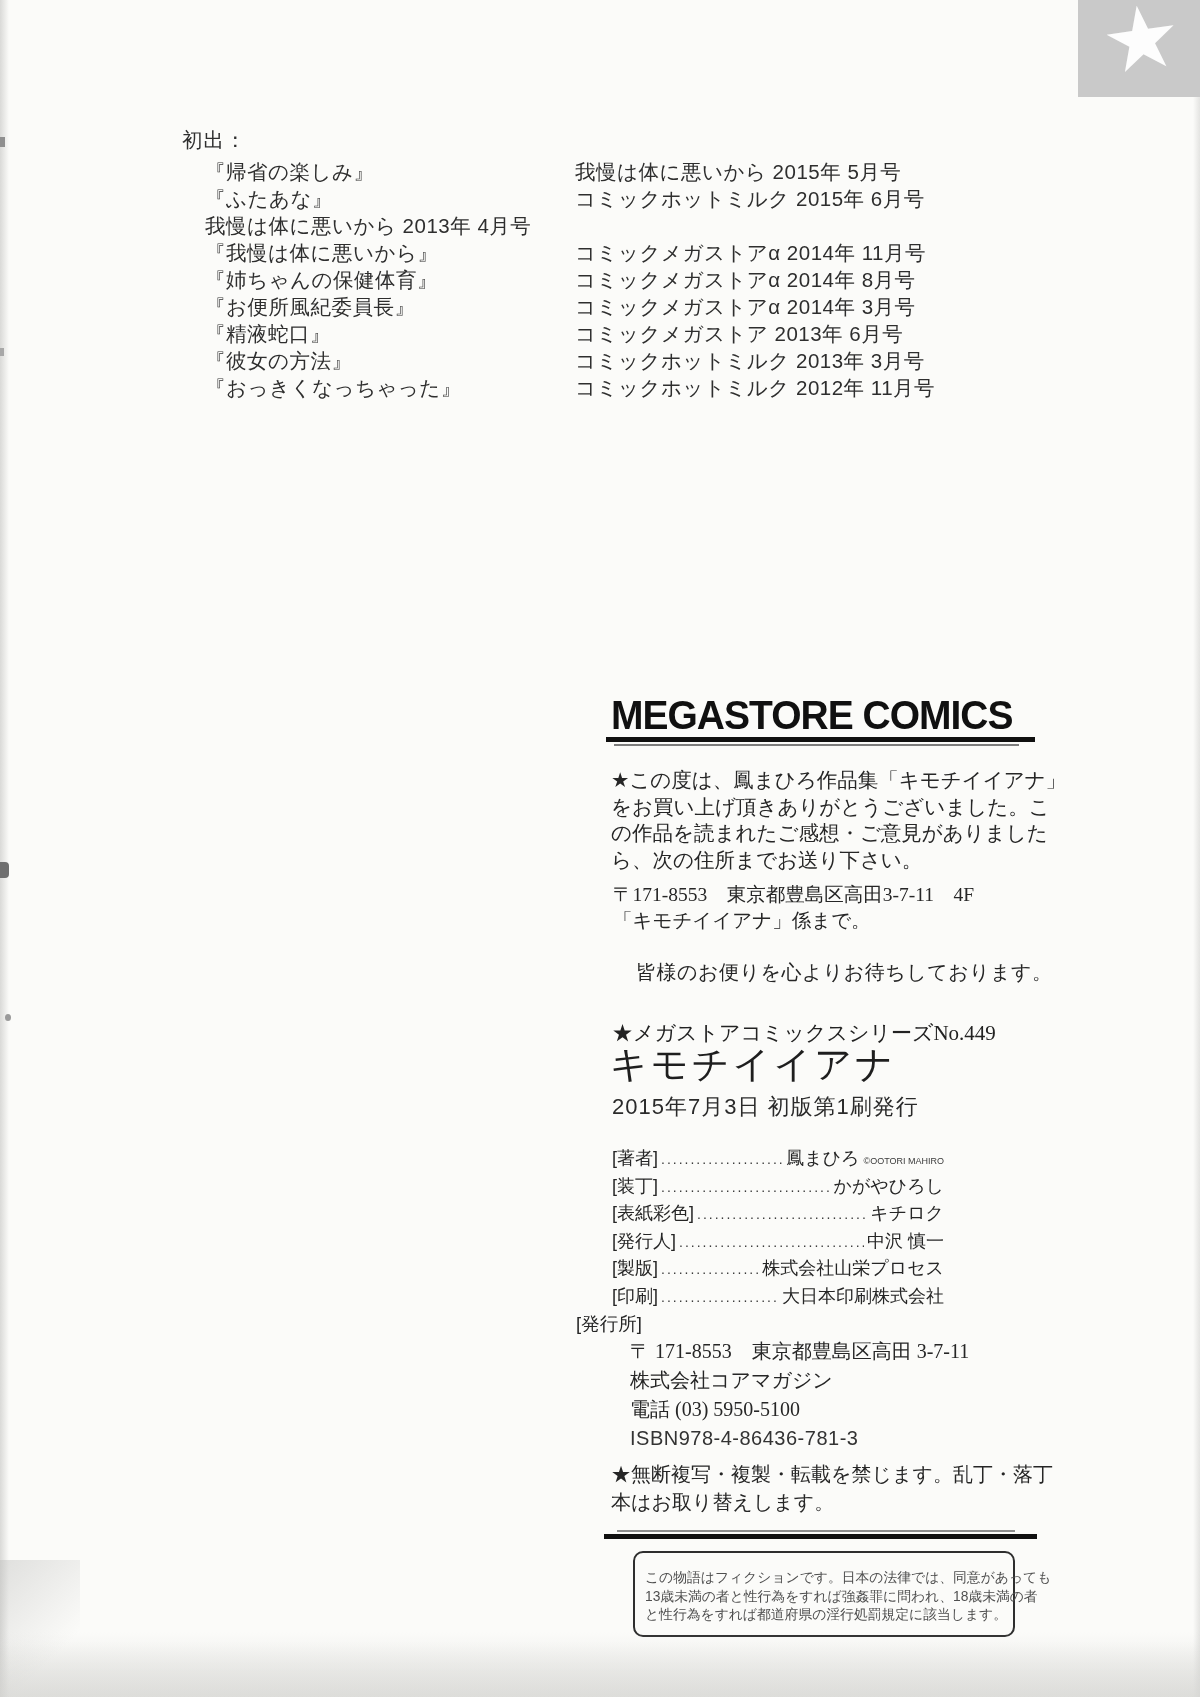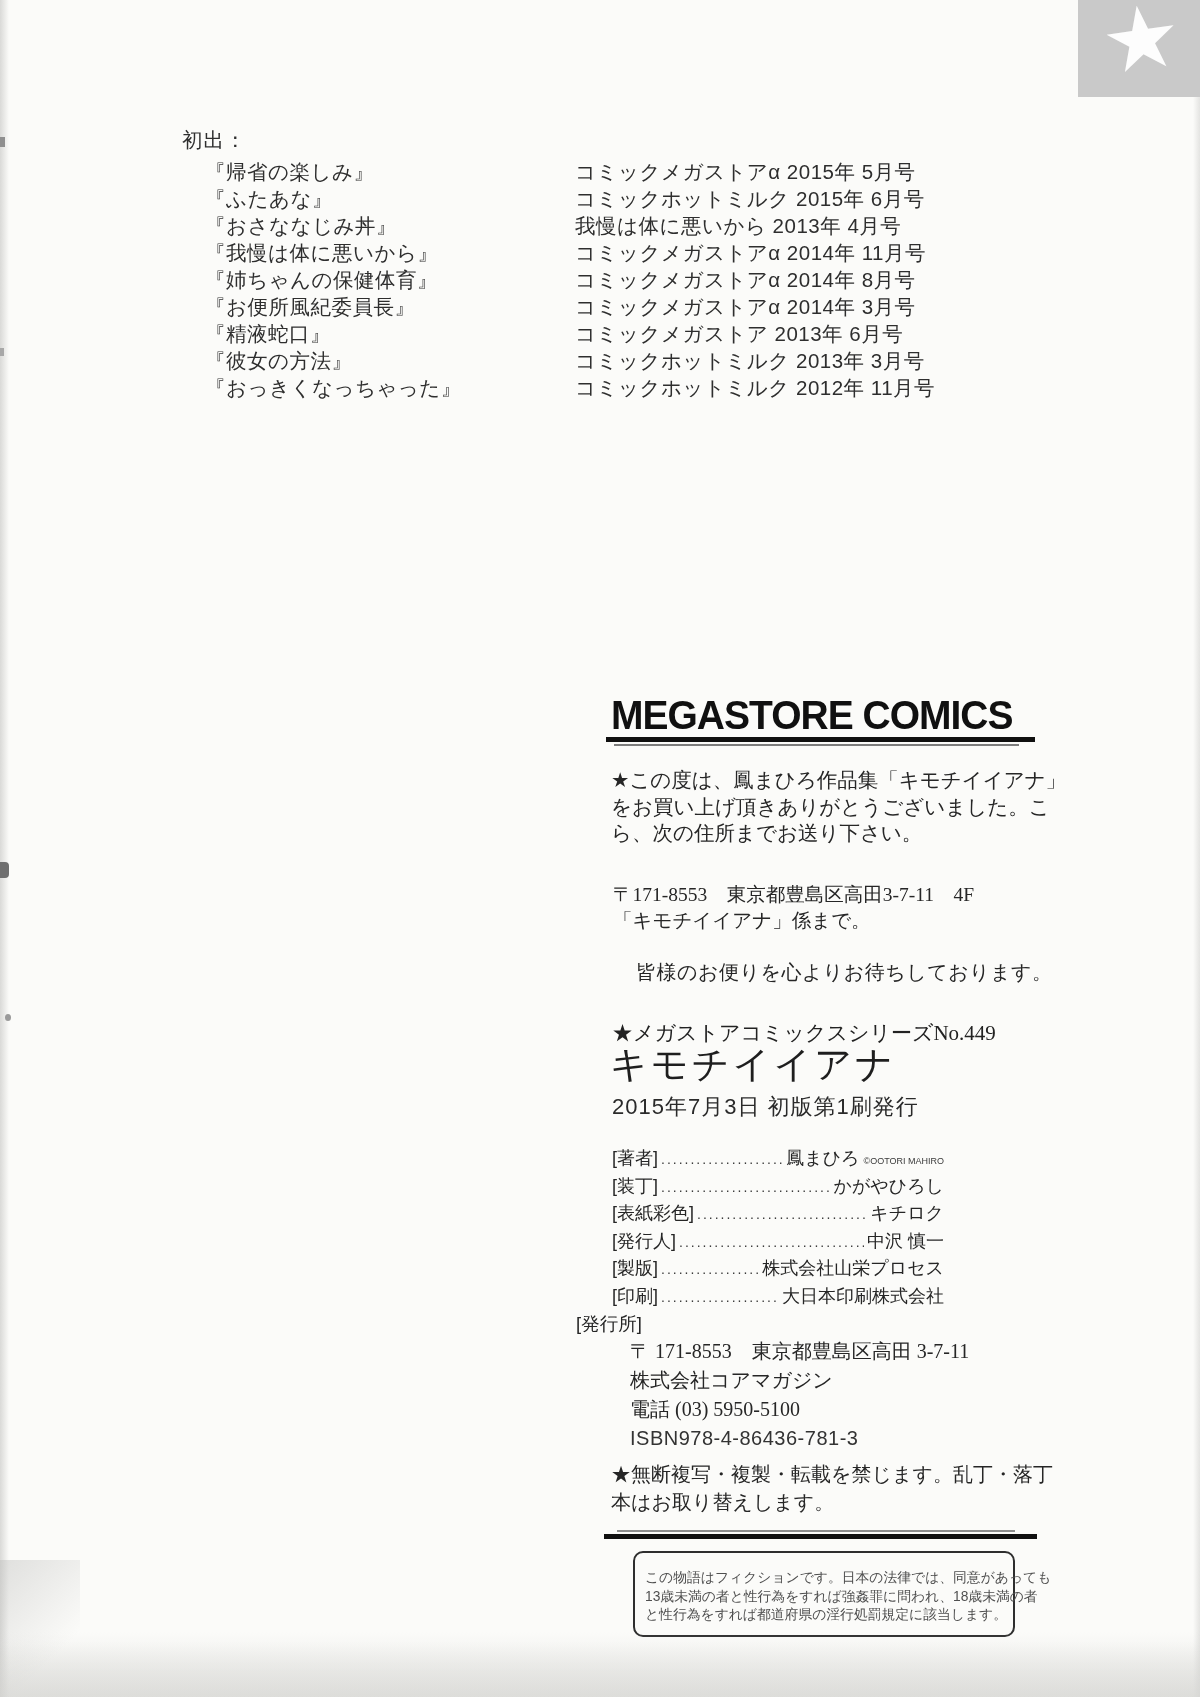--- a/index.html
+++ b/index.html
@@ -93,28 +93,27 @@
 <div class="page">
 
   <div class="abs star-badge">
     <span>★</span>
   </div>
 
   <div class="abs first-pub">
     <div class="heading nw">初出：</div>
     <div class="pub-row">
       <div class="pub-title nw">『帰省の楽しみ』</div>
-      <div class="pub-mag nw">コミックメガストアα 2015年 5月号</div>
+      <div class="pub-mag nw">我慢は体に悪いから 2015年 5月号</div>
     </div>
     <div class="pub-row">
       <div class="pub-title nw">『ふたあな』</div>
       <div class="pub-mag nw">コミックホットミルク 2015年 6月号</div>
     </div>
     <div class="pub-row">
-      <div class="pub-title nw">『おさななじみ丼』</div>
       <div class="pub-mag nw">我慢は体に悪いから 2013年 4月号</div>
     </div>
     <div class="pub-row">
       <div class="pub-title nw">『我慢は体に悪いから』</div>
       <div class="pub-mag nw">コミックメガストアα 2014年 11月号</div>
     </div>
     <div class="pub-row">
       <div class="pub-title nw">『姉ちゃんの保健体育』</div>
       <div class="pub-mag nw">コミックメガストアα 2014年 8月号</div>
     </div>
@@ -138,20 +137,21 @@
 
   <div class="abs logo">
     <div class="text">MEGASTORE COMICS</div>
   </div>
   <div class="abs rule-thick logo-rule-thick"></div>
   <div class="abs rule-thin logo-rule-thin"></div>
 
   <div class="abs afterword">
     <div class="nw">★この度は、鳳まひろ作品集「キモチイイアナ」</div>
     <div class="nw">をお買い上げ頂きありがとうございました。こ</div>
+    <div class="nw">の作品を読まれたご感想・ご意見がありました</div>
     <div class="nw">ら、次の住所までお送り下さい。</div>
   </div>
 
   <div class="abs address serif">
     <div class="nw">〒171-8553　東京都豊島区高田3-7-11　4F</div>
     <div class="nw">「キモチイイアナ」係まで。</div>
   </div>
   <div class="abs closing serif nw">皆様のお便りを心よりお待ちしております。</div>
 
   <div class="abs series serif nw">★メガストアコミックスシリーズNo.449</div>

